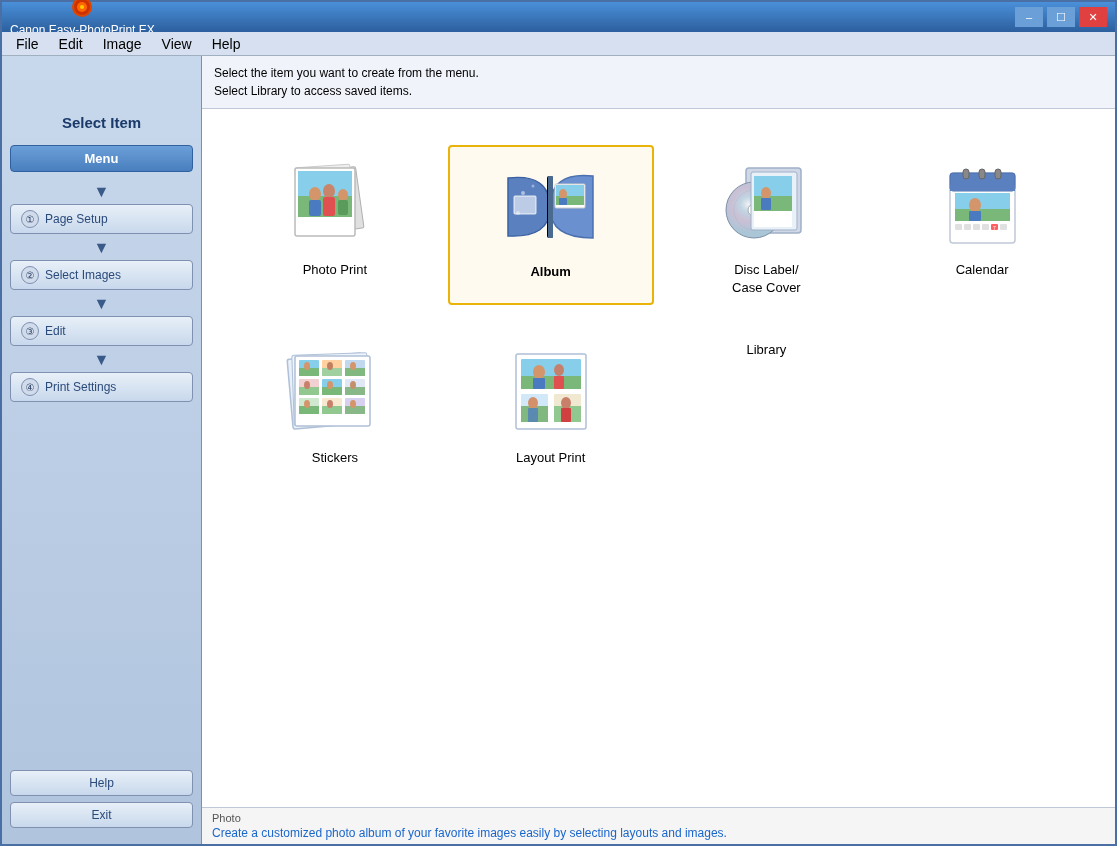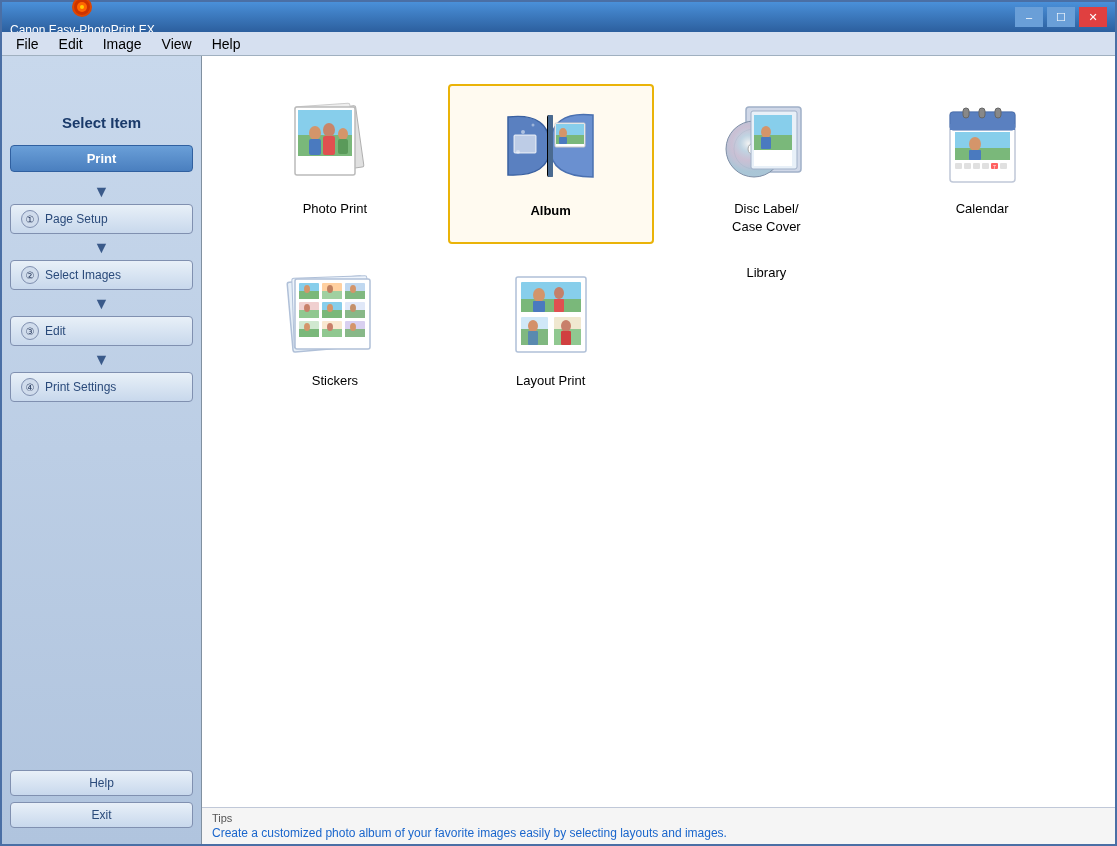--- a/index.html
+++ b/index.html
@@ -182,25 +182,25 @@
       background: #f0f4fa;
       flex-shrink: 0;
     }
     #instruction-bar p {
       font-size: 12px;
       color: #000;
       line-height: 1.5;
     }
     #items-grid {
       flex: 1;
-      padding: 28px 30px;
+      padding: 36px 30px;
       display: grid;
       grid-template-columns: repeat(4, 1fr);
       grid-template-rows: repeat(2, auto);
-      gap: 12px 10px;
+      gap: 28px 10px;
       align-content: start;
       overflow-y: auto;
       background: white;
     }
     .item-cell {
       display: flex;
       flex-direction: column;
       align-items: center;
       cursor: pointer;
       padding: 8px;
@@ -270,21 +270,21 @@
     <span class="menu-item">Image</span>
     <span class="menu-item">View</span>
     <span class="menu-item">Help</span>
   </div>
 
   <div id="main-layout">
 
     <div id="sidebar">
       <div id="sidebar-title">Select Item</div>
 
-      <button class="menu-btn">Print</button>
+      <button class="menu-btn">Menu</button>
 
       <div class="arrow-down">▼</div>
 
       <button class="sidebar-step-btn">
         <span class="step-number">①</span>
         <span>Page Setup</span>
       </button>
 
       <div class="arrow-down">▼</div>
 
@@ -308,20 +308,24 @@
       </button>
 
       <div id="sidebar-spacer"></div>
 
       <button class="sidebar-bottom-btn">Help</button>
       <button class="sidebar-bottom-btn">Exit</button>
     </div>
 
     <div id="content-area">
 
+      <div id="instruction-bar">
+        <p>Select the item you want to create from the menu.</p>
+        <p>Select Library to access saved items.</p>
+      </div>
 
       <div id="items-grid">
 
         <div class="item-cell">
           <div class="item-icon">
             <svg width="95" height="90" viewBox="0 0 95 90">
 
               <rect x="18" y="12" width="55" height="62" rx="2" fill="#e0e0e0" stroke="#b0b0b0" stroke-width="1" transform="rotate(-8 45 43)"></rect>
               <rect x="10" y="8" width="55" height="62" rx="2" fill="#eee" stroke="#ccc" stroke-width="1" transform="rotate(-4 37 39)"></rect>
 
@@ -512,18 +516,18 @@
           <span class="item-label">Layout Print</span>
         </div>
 
         <div class="item-cell">
           <span class="item-label">Library</span>
         </div>
 
       </div>
 
       <div id="tips-bar">
-        <div id="tips-label">Tips</div>
+        <div id="tips-label">Photo</div>
         <div id="tips-text">Create a customized photo album of your favorite images easily by selecting layouts and images.</div>
       </div>
     </div>
   </div>
 </div>
 
 </body></html>

